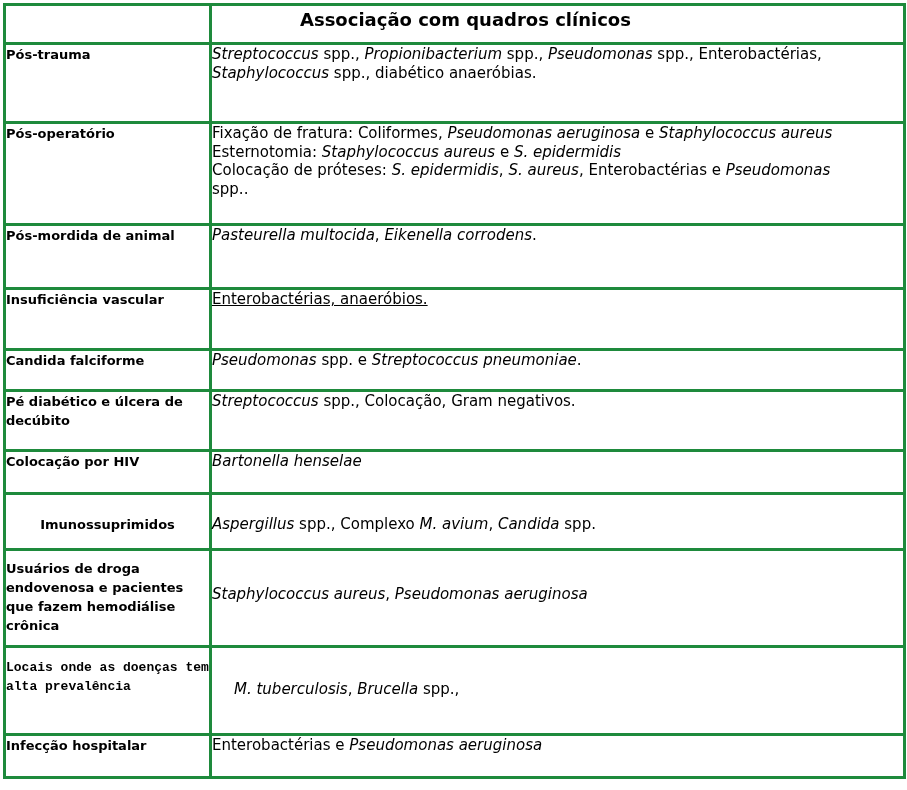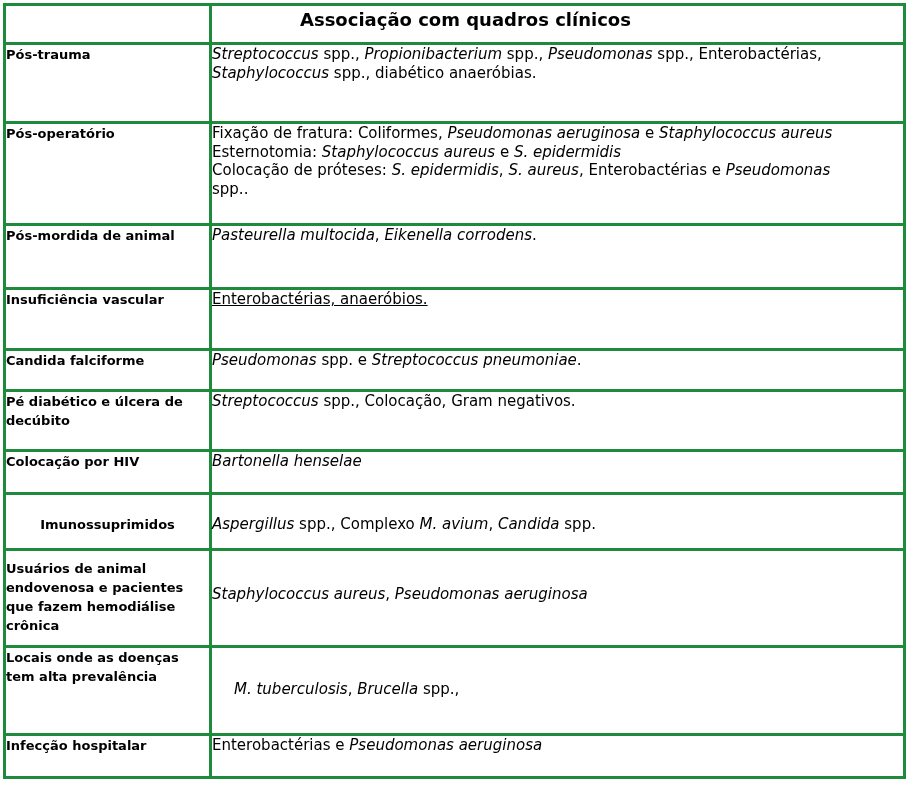--- a/index.html
+++ b/index.html
@@ -101,27 +101,27 @@
           <div><i>Bartonella henselae</i></div>
         </td>
       </tr>
     <tr class="r8 pad-mid">
         <td class="label" style="border-color: rgb(30, 138, 60); text-align: center;">Imunossuprimidos</td>
         <td class="val" style="border-color: rgb(30, 138, 60);">
           <div><i>Aspergillus</i><span> spp., Complexo </span><i>M. avium</i><span>, </span><i>Candida</i><span> spp.</span></div>
         </td>
       </tr>
     <tr class="r9">
-        <td class="label" style="padding-top: 8px; border-color: rgb(30, 138, 60);">Usuários de animal endovenosa e pacientes que fazem hemodiálise crônica</td>
+        <td class="label" style="padding-top: 8px; border-color: rgb(30, 138, 60);">Usuários de droga endovenosa e pacientes que fazem hemodiálise crônica</td>
         <td class="val" style="padding-top: 34px; border-color: rgb(30, 138, 60);">
           <div><i>Staphylococcus aureus</i><span>, </span><i>Pseudomonas aeruginosa</i></div>
         </td>
       </tr>
     <tr class="r10">
-        <td class="label" style="border-color: rgb(30, 138, 60);">Locais onde as doenças tem alta prevalência</td>
+        <td class="label" style="padding-top: 10px; border-color: rgb(30, 138, 60); font-family: Liberation Mono, monospace;">Locais onde as doenças tem alta prevalência</td>
         <td class="val" style="padding-top: 32px; padding-left: 22px; border-color: rgb(30, 138, 60);">
           <div><i>M. tuberculosis</i><span>, </span><i>Brucella</i><span> spp.,</span></div>
         </td>
       </tr>
     <tr class="r11">
         <td class="label" style="border-color: rgb(30, 138, 60);">Infecção hospitalar</td>
         <td class="val" style="border-color: rgb(30, 138, 60);">
           <div><span>Enterobactérias e </span><i>Pseudomonas aeruginosa</i></div>
         </td>
       </tr>

